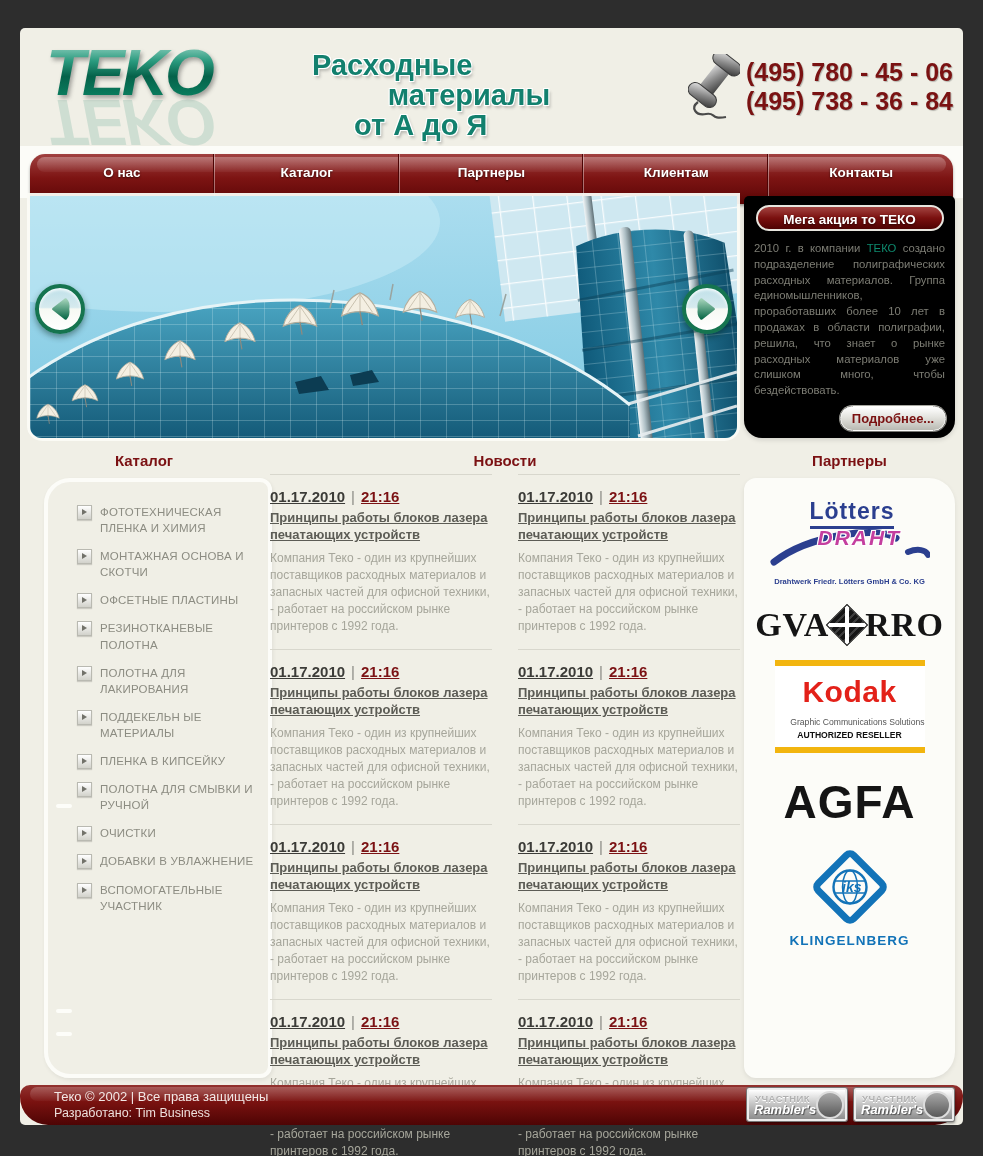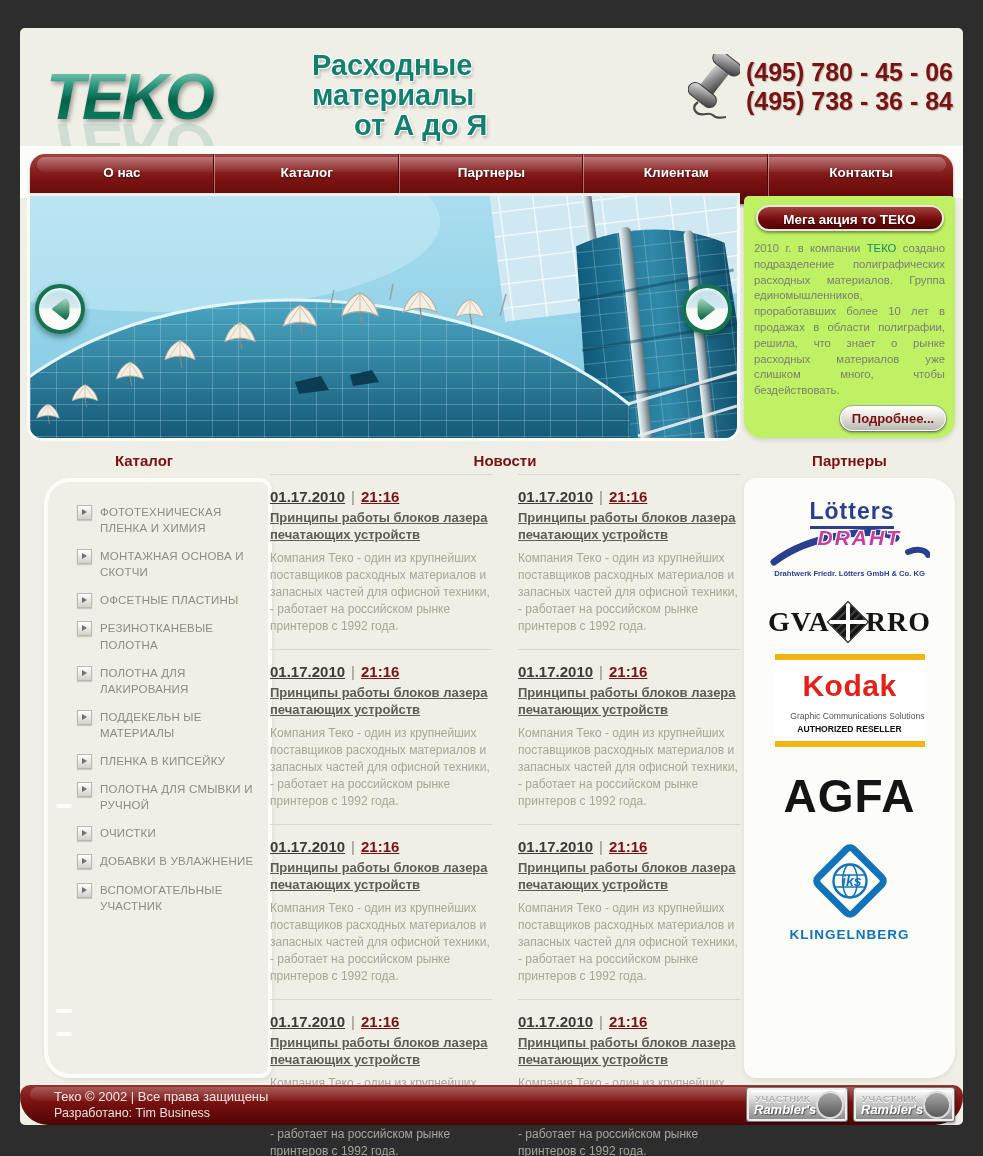--- a/index.html
+++ b/index.html
@@ -1,35 +1,35 @@
 <!DOCTYPE html>
 <html><head>
 <meta charset="utf-8">
 <style>
   html,body{margin:0;padding:0;width:983px;height:1156px;overflow:hidden;
     font-family:"Liberation Sans", sans-serif;background:#2d2d2d;}
   .content{position:absolute;left:20px;top:28px;width:943px;height:1097px;
     background:#f0efe6;border-radius:5px;}
   
   .header{position:absolute;left:0;top:0;width:943px;height:120px;}
-  .logo-wrap{position:absolute;left:26px;top:12px;width:230px;margin-top:24px;}
+  .logo-wrap{position:absolute;left:26px;top:12px;width:230px;}
   .logo-text{font-size:64px;font-weight:900;font-style:italic;letter-spacing:-3px;
     color:#0b7a5e;text-shadow:2px 3px 3px rgba(40,40,40,.35);display:block;line-height:66px;}
   @supports ((-webkit-background-clip: text) or (background-clip: text)){
     .logo-text{background:linear-gradient(180deg,#aaddcf 0%,#2a9a7e 32%,#05624a 55%,#0d8a68 100%);
       -webkit-background-clip:text;background-clip:text;color:transparent;
       text-shadow:none;filter:drop-shadow(2px 3px 2px rgba(40,40,40,.4));}
   }
   .logo-reflect{display:block;transform:scaleY(-1);opacity:.14;margin-top:-14px;
     font-size:64px;font-weight:900;font-style:italic;letter-spacing:-3px;color:#0b7a5e;line-height:60px;}
   .tagline{position:absolute;left:292px;top:22px;width:318px;color:#12806e;
     font-weight:bold;font-size:29px;line-height:30px;
     text-shadow:-1px -1px 0 #fff,1px -1px 0 #fff,-1px 1px 0 #fff,1px 1px 0 #fff,2px 3px 3px rgba(60,60,60,.3);}
   .tagline .t1{display:block;text-align:left;}
-  .tagline .t2{display:block;text-align:left;padding-right:4px;}
+  .tagline .t2{display:block;text-align:center;padding-right:4px;}
   .tagline .t3{display:block;padding-left:42px;}
   .phone-block{position:absolute;right:10px;top:26px;display:flex;align-items:center;gap:6px;}
   .phone-icon{width:52px;height:66px;}
   .phone-numbers{color:#7a1212;font-weight:bold;font-size:25px;line-height:29px;
     text-shadow:1px 1px 1px rgba(0,0,0,.25);white-space:nowrap;}
   
   .nav-band{position:absolute;left:0;top:118px;width:943px;height:52px;background:#fcfcf8;}
   .nav{position:absolute;left:10px;top:126px;width:923px;height:50px;display:flex;
     background:linear-gradient(180deg,#a04140 0%,#7d1413 48%,#5a0505 100%);
     border-radius:15px 15px 7px 7px;box-shadow:0 2px 3px rgba(0,0,0,.35);}
@@ -41,21 +41,21 @@
   
   .slider{position:absolute;left:10px;top:168px;width:707px;height:242px;
     border-radius:0 0 12px 12px;overflow:hidden;box-shadow:0 0 0 3px rgba(251,251,246,.95);}
   .sl-btn{position:absolute;top:88px;width:50px;height:50px;border-radius:50%;
     border:4px solid #15744f;box-sizing:border-box;padding:0;cursor:pointer;
     background:linear-gradient(180deg,#bfe0e9 0%,#d6eaee 46%,#f6f9f3 50%,#ffffff 100%);
     box-shadow:0 3px 6px rgba(0,30,20,.45),inset 0 2px 3px rgba(255,255,255,.85);}
   .sl-prev{left:5px;}  .sl-next{right:5px;}
   .sl-btn svg{display:block;margin:auto;}
   
-  .promo{position:absolute;left:724px;top:168px;width:211px;height:242px;background:#bef264;
+  .promo{position:absolute;left:724px;top:168px;width:211px;height:242px;background:#000000;
     border-radius:5px 5px 18px 18px;box-shadow:0 2px 5px rgba(0,0,0,.12);box-sizing:border-box;}
   .promo-btn{display:block;margin:9px auto 8px;width:188px;height:26px;line-height:24px;
     background:linear-gradient(180deg,#a34441 0%,#7a100f 50%,#4f0303 100%);
     border:2px solid #e8e6df;border-radius:14px;box-shadow:0 2px 3px rgba(0,0,0,.4);
     color:#fff;font-weight:bold;font-size:13.5px;text-align:center;cursor:pointer;
     text-shadow:0 1px 2px rgba(0,0,0,.6);box-sizing:border-box;position:relative;}
   .promo-text{margin:0;padding:2px 10px 0 10px;font-size:11.3px;line-height:15.8px;
     color:#7d7d74;text-align:justify;}
   .promo-brand{color:#0e8a6e;}
   .more-btn{position:absolute;right:9px;bottom:7px;width:106px;height:25px;
@@ -97,24 +97,24 @@
     border-radius:12px 26px 26px 12px;box-shadow:0 2px 5px rgba(0,0,0,.08);box-sizing:border-box;
     display:flex;flex-direction:column;align-items:center;padding-top:20px;gap:16px;}
   .logo-block{cursor:pointer;}
   .lotters{position:relative;width:160px;height:92px;}
   .lo-name{position:absolute;left:40px;top:0;font-size:23px;font-weight:900;
     color:#2b3f8f;border-bottom:3px solid #2b3f8f;padding-bottom:1px;letter-spacing:1px;}
   .lo-swoosh{position:absolute;left:0;top:24px;}
   .lo-draht{position:absolute;left:48px;top:28px;font-size:21px;font-weight:900;font-style:italic;
     color:#c43f9f;letter-spacing:2px;
     text-shadow:-1px -1px 0 #fff,1px -1px 0 #fff,-1px 1px 0 #fff,1px 1px 0 #fff;}
-  .lo-caption{position:absolute;left:0;bottom:12px;width:100%;text-align:center;
+  .lo-caption{position:absolute;left:0;bottom:4px;width:100%;text-align:center;
     font-size:7.6px;font-weight:bold;color:#2b3f8f;}
   .gvarro{display:flex;align-items:center;justify-content:center;
-    font-family:"Liberation Serif", serif;font-weight:bold;font-size:28px;color:#151515;letter-spacing:1px;}
+    font-family:"Liberation Serif", serif;font-weight:bold;font-size:34px;color:#151515;letter-spacing:1px;}
   .gv-diamond{width:28px;height:28px;margin:0 3px;transform:rotate(45deg);
     background:linear-gradient(45deg,transparent 44%,#fff 44% 56%,transparent 56%),
       linear-gradient(-45deg,transparent 44%,#fff 44% 56%,transparent 56%),
       repeating-linear-gradient(90deg,#161616 0 4px,#3d3d3d 4px 6px);
     border:1px solid #111;}
   .kodak{width:150px;border-top:6px solid #f2b50f;border-bottom:6px solid #f2b50f;
     background:#fff;text-align:center;padding:9px 0 7px;}
   .kodak-word{color:#e32119;font-weight:900;font-size:30px;letter-spacing:.5px;}
   .kodak-cap1{font-size:8.6px;color:#555;margin-top:8px;text-align:right;}
   .kodak-cap2{font-size:8.6px;font-weight:bold;color:#111;margin-top:3px;}

